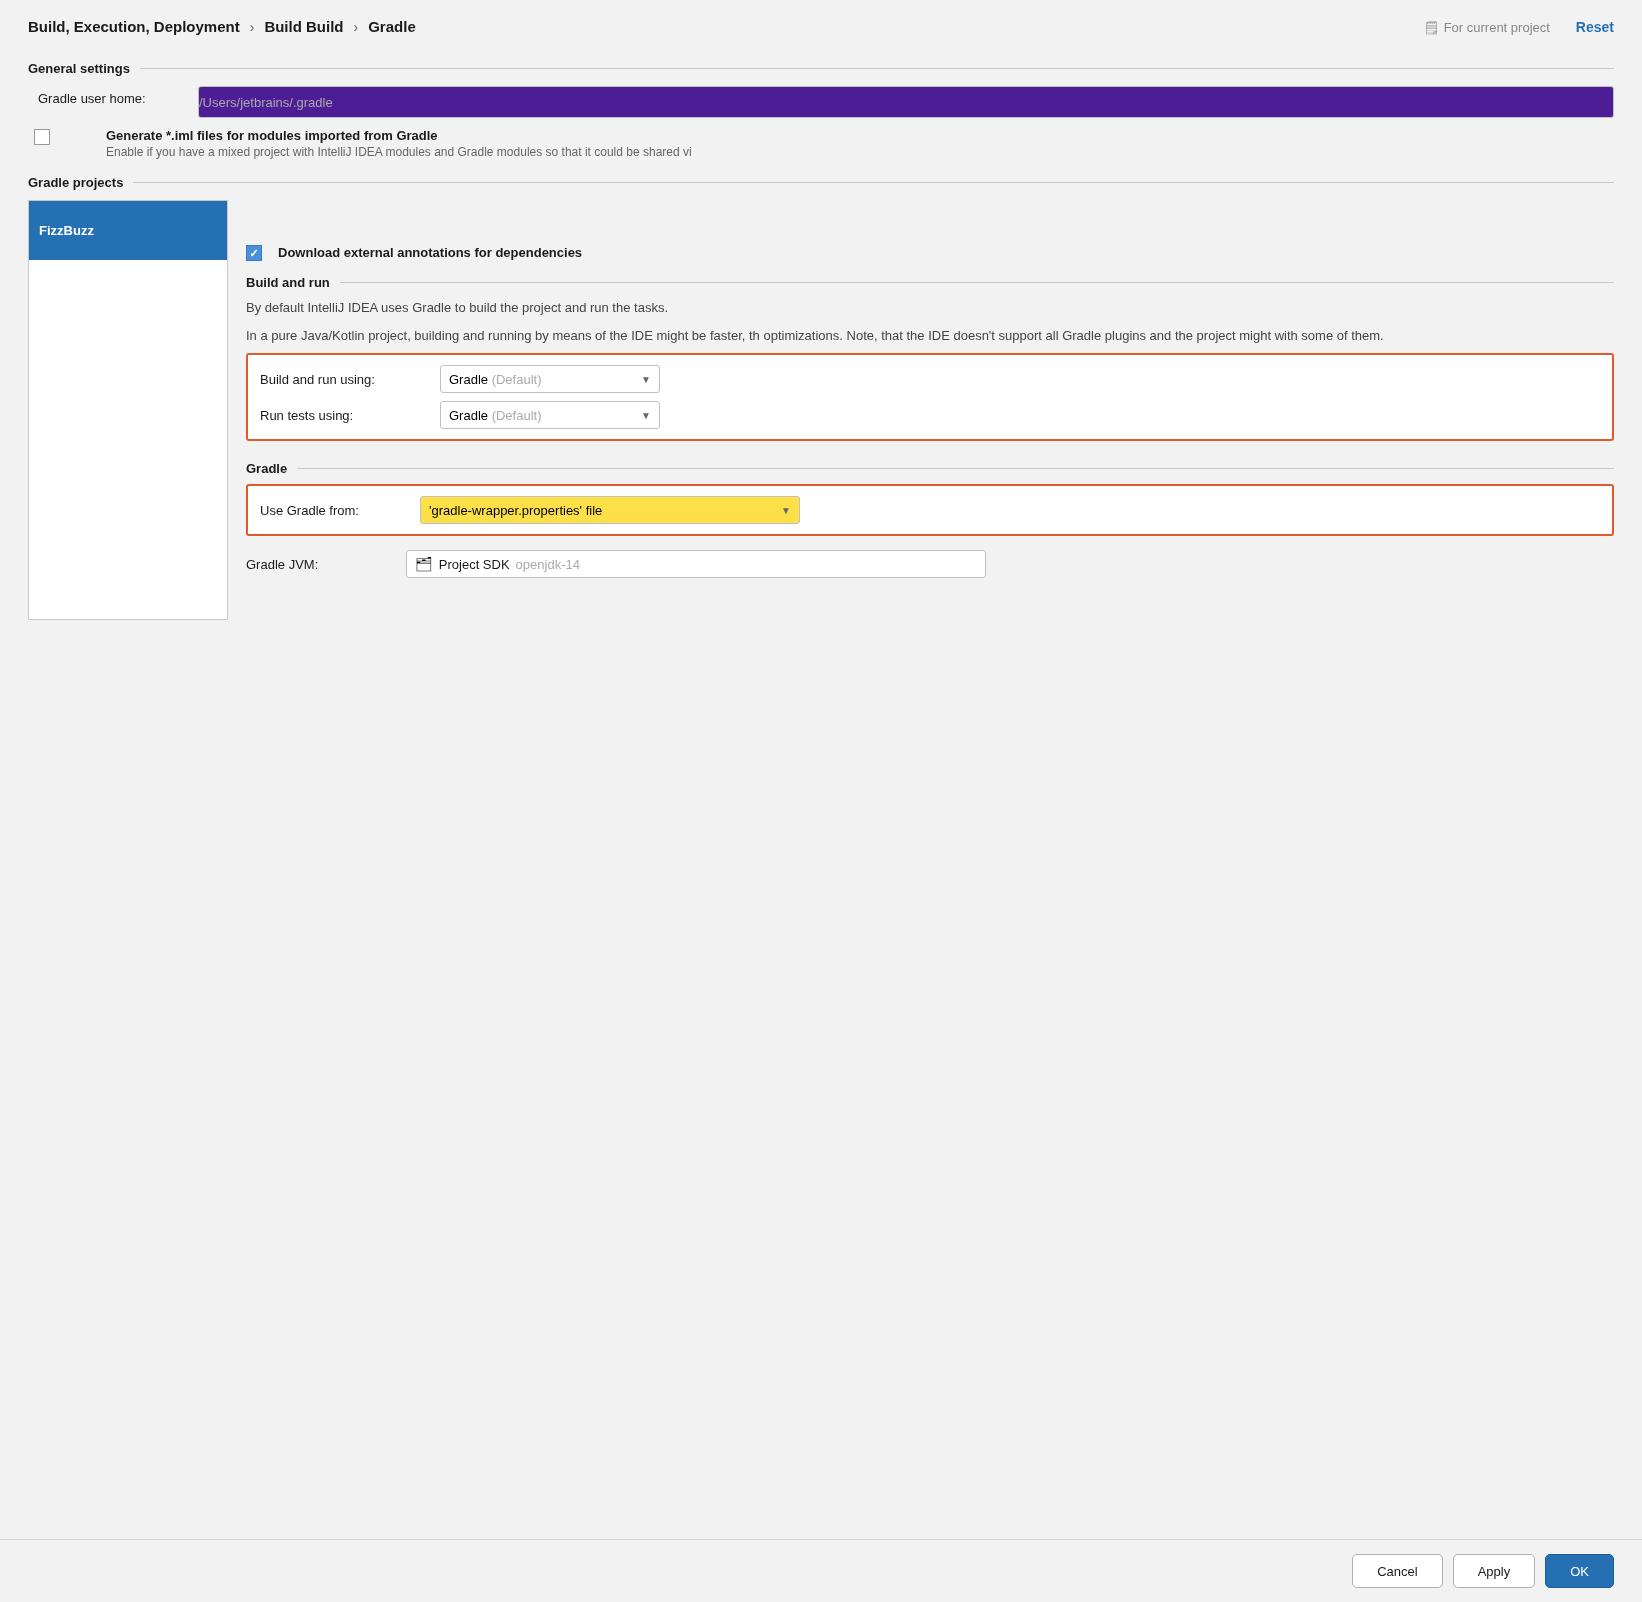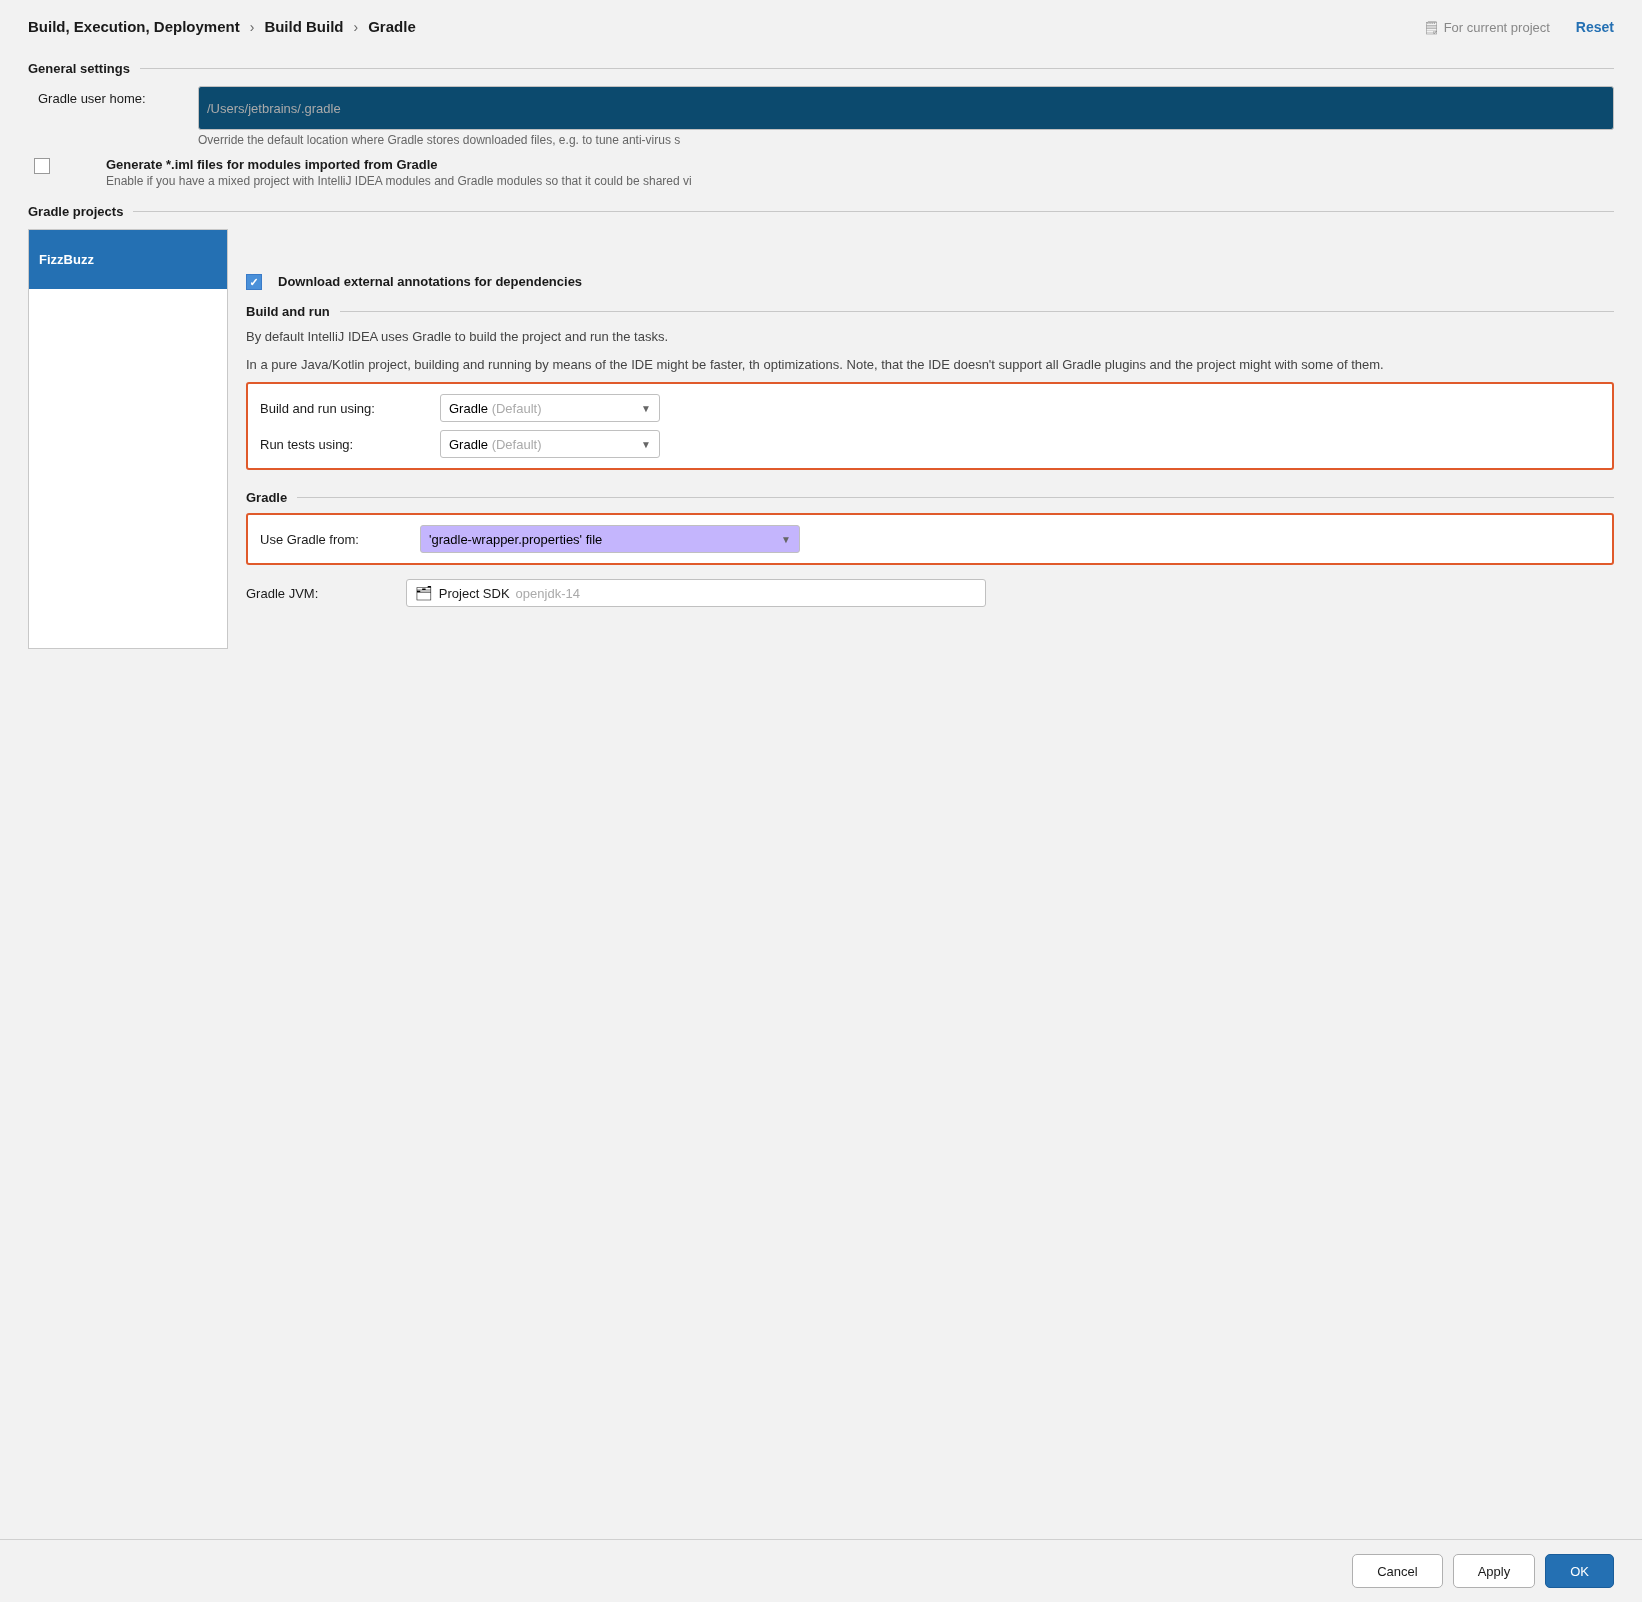--- a/index.html
+++ b/index.html
@@ -99,26 +99,26 @@
       color: #1a1a1a;
       min-width: 160px;
       padding-top: 5px;
       white-space: nowrap;
     }
     .form-input-wrap {
       flex: 1;
     }
     .text-input {
       width: 100%;
-      height: 44px;
+      height: 32px;
       border: 1px solid #c0c0c0;
       border-radius: 3px;
-      padding: 0 8px;
-      font-size: 13px;
-      background: #0c4a6e;
+      padding: 0 0;
+      font-size: 13px;
+      background: #4c1d95;
       color: #aaa;
       outline: none;
     }
     .hint-text {
       font-size: 12px;
       color: #666;
       margin-top: 3px;
       padding-left: 0;
     }
 
@@ -294,21 +294,21 @@
       color: #1a1a1a;
       min-width: 160px;
       white-space: nowrap;
     }
     .gradle-from-select {
       height: 28px;
       border: 1px solid #c0c0c0;
       border-radius: 3px;
       padding: 0 8px;
       font-size: 13px;
-      background: #c4b5fd;
+      background: #fde047;
       min-width: 380px;
       cursor: pointer;
       display: flex;
       align-items: center;
       justify-content: space-between;
       gap: 8px;
     }
 
     .gradle-jvm-row {
       display: flex;
@@ -393,21 +393,20 @@
   </div>
 
   <div class="content">
 
     <div class="section-heading">General settings</div>
 
     <div class="form-row">
       <span class="form-label">Gradle user home:</span>
       <div class="form-input-wrap">
         <input class="text-input" type="text" value="/Users/jetbrains/.gradle" style="">
-        <div class="hint-text">Override the default location where Gradle stores downloaded files, e.g. to tune anti-virus s</div>
       </div>
     </div>
 
     <div class="checkbox-row">
       <div class="checkbox-box"></div>
       <div class="checkbox-label-wrap">
         <span class="checkbox-label">Generate *.iml files for modules imported from Gradle</span>
         <span class="checkbox-hint">Enable if you have a mixed project with IntelliJ IDEA modules and Gradle modules so that it could be shared vi</span>
       </div>
     </div>

